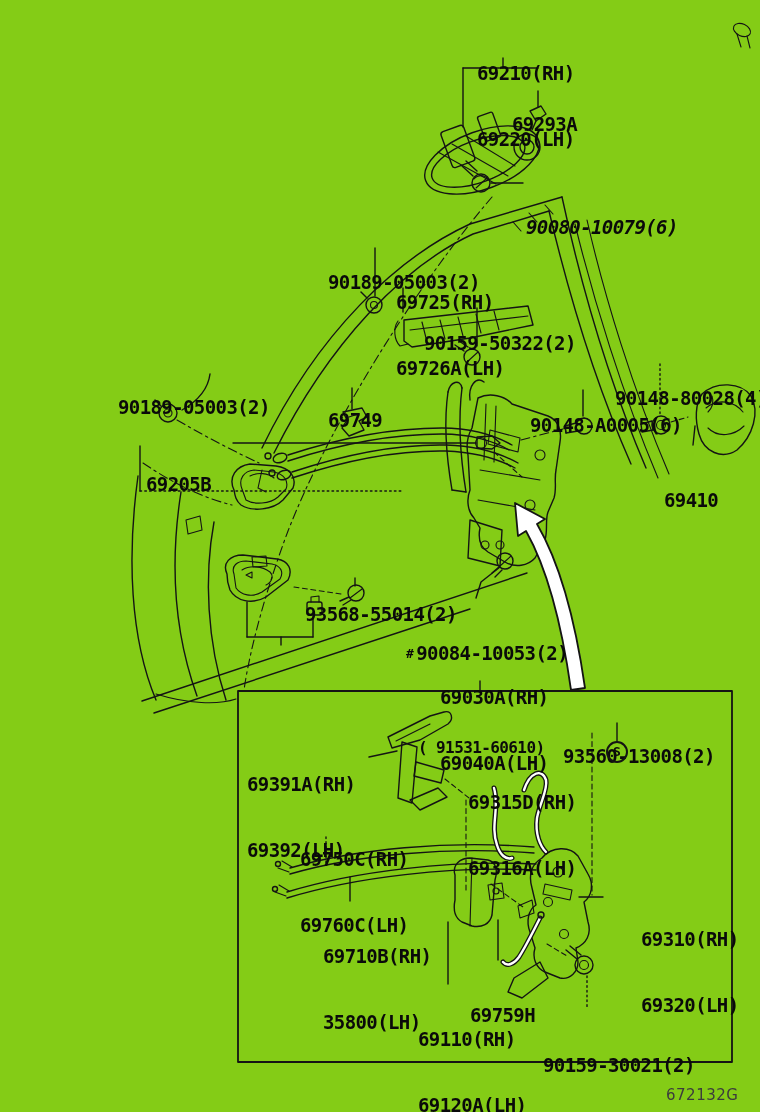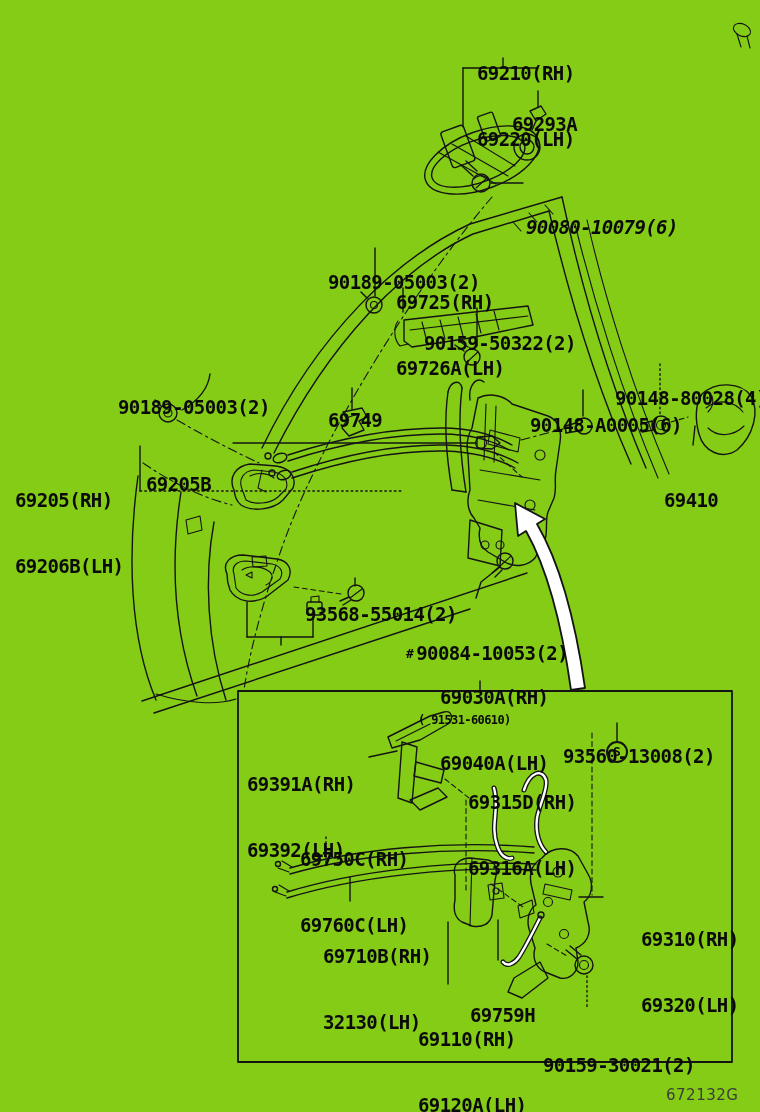--- a/index.html
+++ b/index.html
@@ -17,21 +17,21 @@
   #art .ds{stroke-dasharray:5 3.5;}       
   #art .dt{stroke-dasharray:1.6 3.2;}     
   #art .wfill{fill:#ffffff;}
   #art .rodw{stroke:#ffffff;stroke-width:2.4;}
   #art .rodb{stroke:#141414;stroke-width:5;}
   .lbl{
     position:absolute;color:#0a0a0a;font-weight:bold;
     font-size:19px;line-height:22px;letter-spacing:-0.6px;white-space:pre;
   }
   .lbl span{display:block;}
-  .lbl .sub{font-size:12px;padding-left:12px;}
+  .lbl .sub{font-size:16px;padding-left:12px;margin-top:28px;}
   .lbl .hash{display:inline;font-size:13px;vertical-align:2px;padding-right:3px;}
   .lbl .main{display:inline;}
   .s-badge{
     position:absolute;left:606px;top:741px;width:22px;height:22px;
     border:2px solid #141414;border-radius:50%;box-sizing:border-box;
     font:bold 13px/18px "DejaVu Sans Mono",monospace;text-align:center;color:#0a0a0a;
   }
   .fig-code{
     position:absolute;left:666px;top:1086px;color:#3c3c3c;font-weight:normal;
     font:15px "DejaVu Sans",sans-serif;letter-spacing:0.5px;
@@ -336,24 +336,20 @@
   </div>
 
   <div class="lbl" style="left:615px;top:343px;">
     <span>90148-80028(4)</span>
   </div>
 
   <div class="lbl" style="left:530px;top:370px;">
     <span>90148-A0005(6)</span>
   </div>
 
-  <div class="lbl" style="left:15px;top:445px;">
-    <span>69205(RH)</span>
-    <span>69206B(LH)</span>
-  </div>
 
   <div class="lbl" style="left:146px;top:429px;">
     <span>69205B</span>
   </div>
 
   <div class="lbl" style="left:664px;top:445px;">
     <span>69410</span>
   </div>
 
   <div class="lbl" style="left:305px;top:559px;">
@@ -386,21 +382,21 @@
     <span>69316A(LH)</span>
   </div>
 
   <div class="lbl" style="left:300px;top:804px;">
     <span>69750C(RH)</span>
     <span>69760C(LH)</span>
   </div>
 
   <div class="lbl" style="left:323px;top:901px;">
     <span>69710B(RH)</span>
-    <span>32130(LH)</span>
+    <span>35800(LH)</span>
   </div>
 
   <div class="lbl" style="left:605px;top:884px;margin-left:36px;">
     <span>69310(RH)</span>
     <span>69320(LH)</span>
   </div>
 
   <div class="lbl" style="left:470px;top:960px;">
     <span>69759H</span>
   </div>

